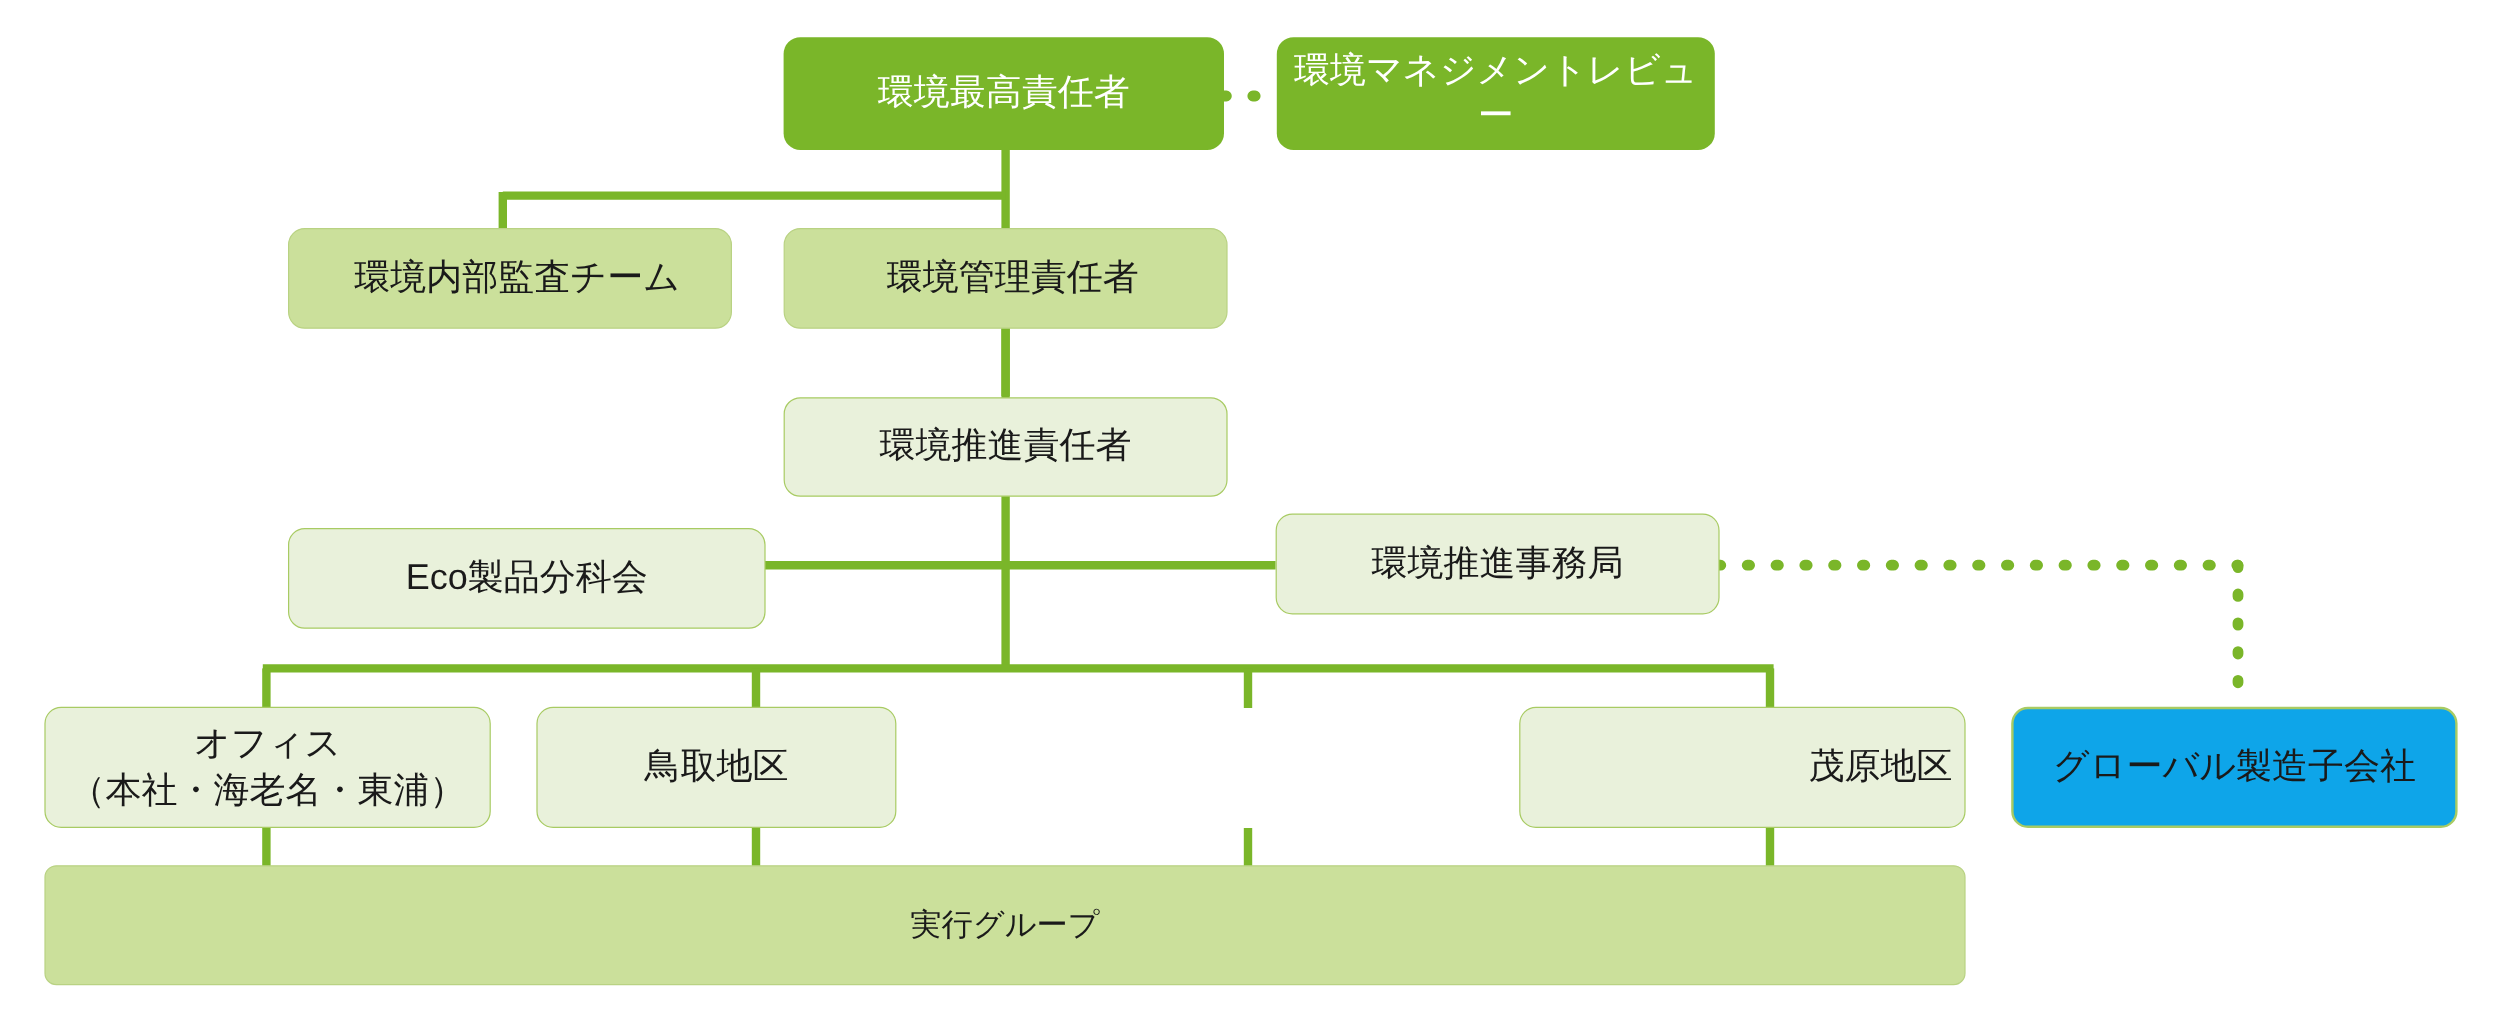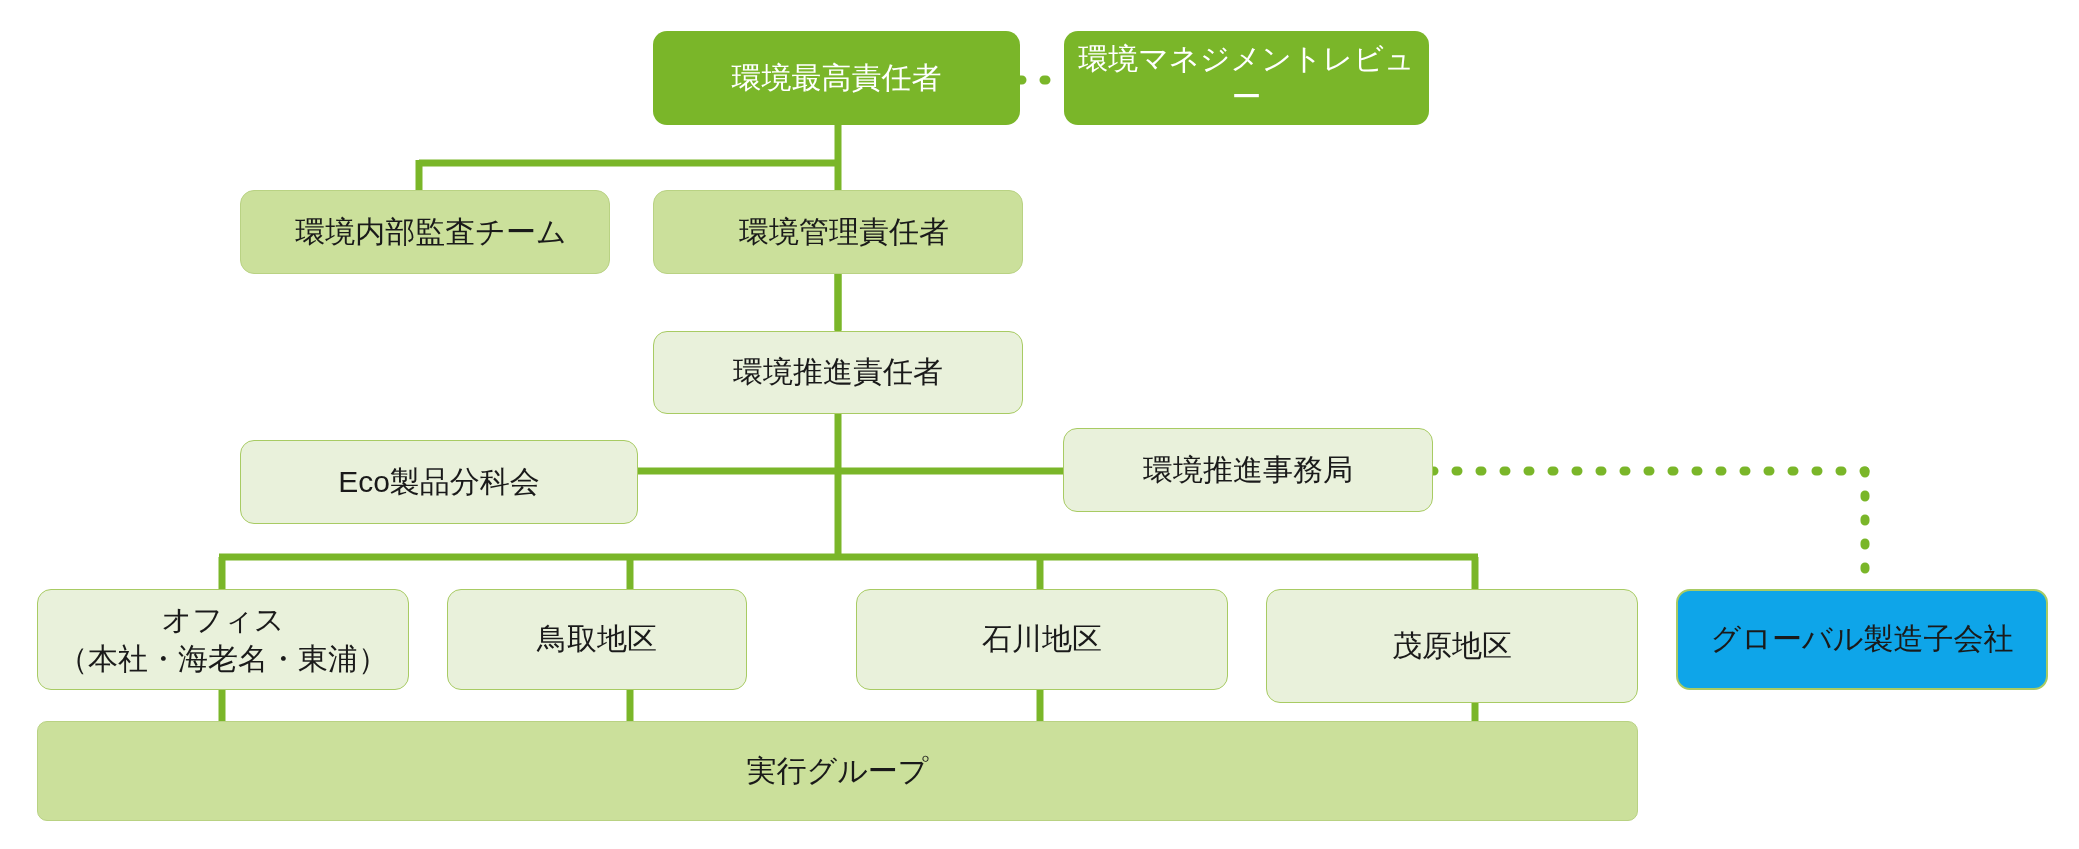--- a/index.html
+++ b/index.html
@@ -6,21 +6,21 @@
   body{font-family:"Liberation Sans","DejaVu Sans",sans-serif;}
   #stage{position:relative;width:2079px;height:849px;background:#ffffff;overflow:hidden;}
   #wires{position:absolute;left:0;top:0;width:2079px;height:849px;}
   .node{position:absolute;box-sizing:border-box;display:flex;align-items:center;justify-content:center;text-align:center;border-radius:14px;z-index:2;line-height:1.28;}
   .node .lbl{display:block;width:100%;padding:0 10px;white-space:pre-line;}
 
   .t-dark{background:#7AB629;color:#ffffff;font-size:30px;}
   .t-mid{background:#CBE09B;color:#1a1a1a;font-size:30px;border:1px solid #B9D283;padding-left:12px;}
   .t-pale{background:#E9F1DB;color:#1a1a1a;font-size:30px;border:1px solid #A8CB63;}
   .t-white{background:#0ea5e9;color:#1a1a1a;font-size:30px;border:2px solid #A8CB63;}
-  .t-bar{background:#CBE09B;color:#1a1a1a;font-size:30px;border:1px solid #B9D283;border-radius:10px;}
+  .t-bar{background:#CBE09B;color:#1a1a1a;font-size:26px;border:1px solid #B9D283;border-radius:10px;}
 </style>
 </head>
 <body>
 
 <div id="stage">
 
   <svg id="wires" viewBox="0 0 2079 849" width="2079" height="849" xmlns="http://www.w3.org/2000/svg">
     <g stroke="#7AB629" fill="none" stroke-width="7">
 
       <line x1="838" y1="125" x2="838" y2="557"></line>
@@ -82,25 +82,22 @@
 
   <div class="node t-pale" style="left:37px;top:589px;width:372px;height:101px;text-align:center;">
     <span class="lbl">オフィス
 （本社・海老名・東浦）</span>
   </div>
 
   <div class="node t-pale" style="left:447px;top:589px;width:300px;height:101px;">
     <span class="lbl">鳥取地区</span>
   </div>
 
-  <div class="node t-pale" style="left:856px;top:589px;width:372px;height:101px;">
-    <span class="lbl">石川地区</span>
-  </div>
 
-  <div class="node t-pale" style="left:1266px;top:589px;width:372px;height:114px;">
+  <div class="node t-pale" style="left:1266px;top:589px;width:372px;height:101px;text-align:right;">
     <span class="lbl">茂原地区</span>
   </div>
 
   <div class="node t-white" style="left:1676px;top:589px;width:372px;height:101px;">
     <span class="lbl">グローバル製造子会社</span>
   </div>
 
   <div class="node t-bar" style="left:37px;top:721px;width:1601px;height:100px;">
     <span class="lbl">実行グループ</span>
   </div>

